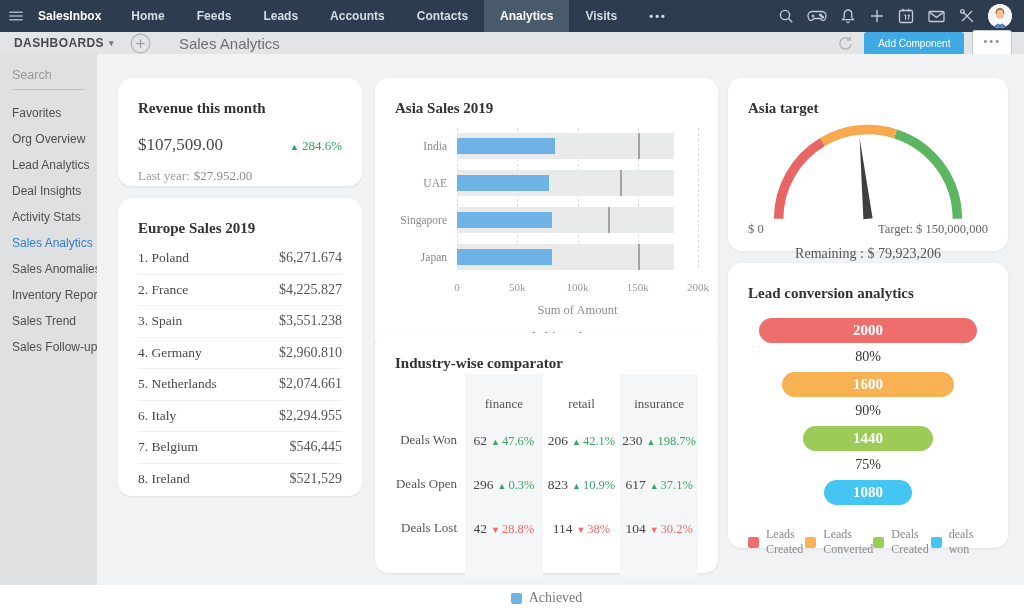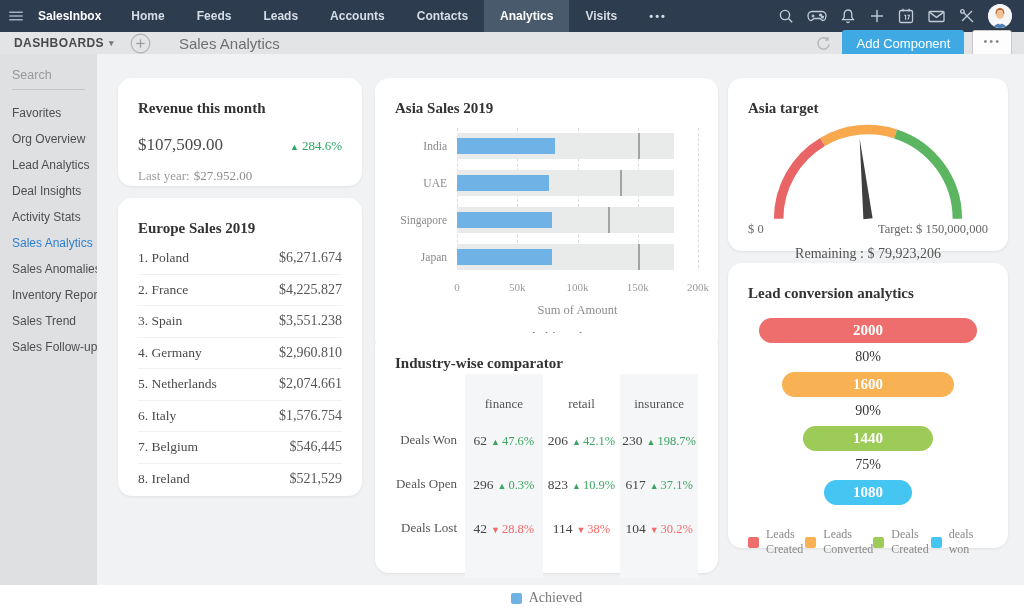--- a/index.html
+++ b/index.html
@@ -19,21 +19,21 @@
   .topnav svg { display:block; }
   .avatar { width:24px; height:24px; border-radius:50%; overflow:hidden; background:#fff; cursor:pointer; }
 
   
   .toolbar { height:22px; background:#e3e4e6; display:flex; align-items:center; padding:0 12px 0 14px; }
   .dash-select { display:flex; align-items:center; gap:5px; font-size:12px; font-weight:bold; color:#4a4a4a; letter-spacing:.4px; cursor:pointer; }
   .dash-select .caret { font-size:9px; color:#777; }
   .circle-plus { margin-left:16px; cursor:pointer; display:flex; }
   .page-title { margin-left:28px; font-size:15px; font-weight:normal; color:#6f6f6f; }
   .refresh-btn { margin-right:10px; cursor:pointer; display:flex; }
-  .btn-primary { border:none; background:#3fa9e4; color:#fff; font-size:13px; font-family:inherit;
+  .btn-primary { border:none; background:#3fa9e4; color:#fff; font-size:10px; font-family:inherit;
     padding:6px 14px; border-radius:3px; cursor:pointer; }
   .btn-more { margin-left:8px; background:#fdfdfd; border:1px solid #c9c9c9; border-radius:3px;
     padding:4px 10px 7px; color:#8a8a8a; font-size:11px; letter-spacing:2px; line-height:1; cursor:pointer; height:26px; }
 
   
   .main { display:flex; height:531px; }
   .sidebar { width:97px; background:#dfe0e2; padding-top:12px; flex:none; }
   .sb-search { display:block; width:73px; margin:0 12px; background:transparent; border:none;
     border-bottom:1px solid #c4c5c7; font-size:12.5px; color:#6f7072; padding:2px 0 7px; outline:none;
     font-family:inherit; }
@@ -277,21 +277,21 @@
           <div class="eu-row">
               <span class="eu-label">4. Germany</span>
               <span class="eu-value">$2,960.810</span>
             </div>
           <div class="eu-row">
               <span class="eu-label">5. Netherlands</span>
               <span class="eu-value">$2,074.661</span>
             </div>
           <div class="eu-row">
               <span class="eu-label">6. Italy</span>
-              <span class="eu-value">$1,576.754</span>
+              <span class="eu-value">$2,294.955</span>
             </div>
           <div class="eu-row">
               <span class="eu-label">7. Belgium</span>
               <span class="eu-value">$546,445</span>
             </div>
           <div class="eu-row">
               <span class="eu-label">8. Ireland</span>
               <span class="eu-value">$521,529</span>
             </div>
         </div>

